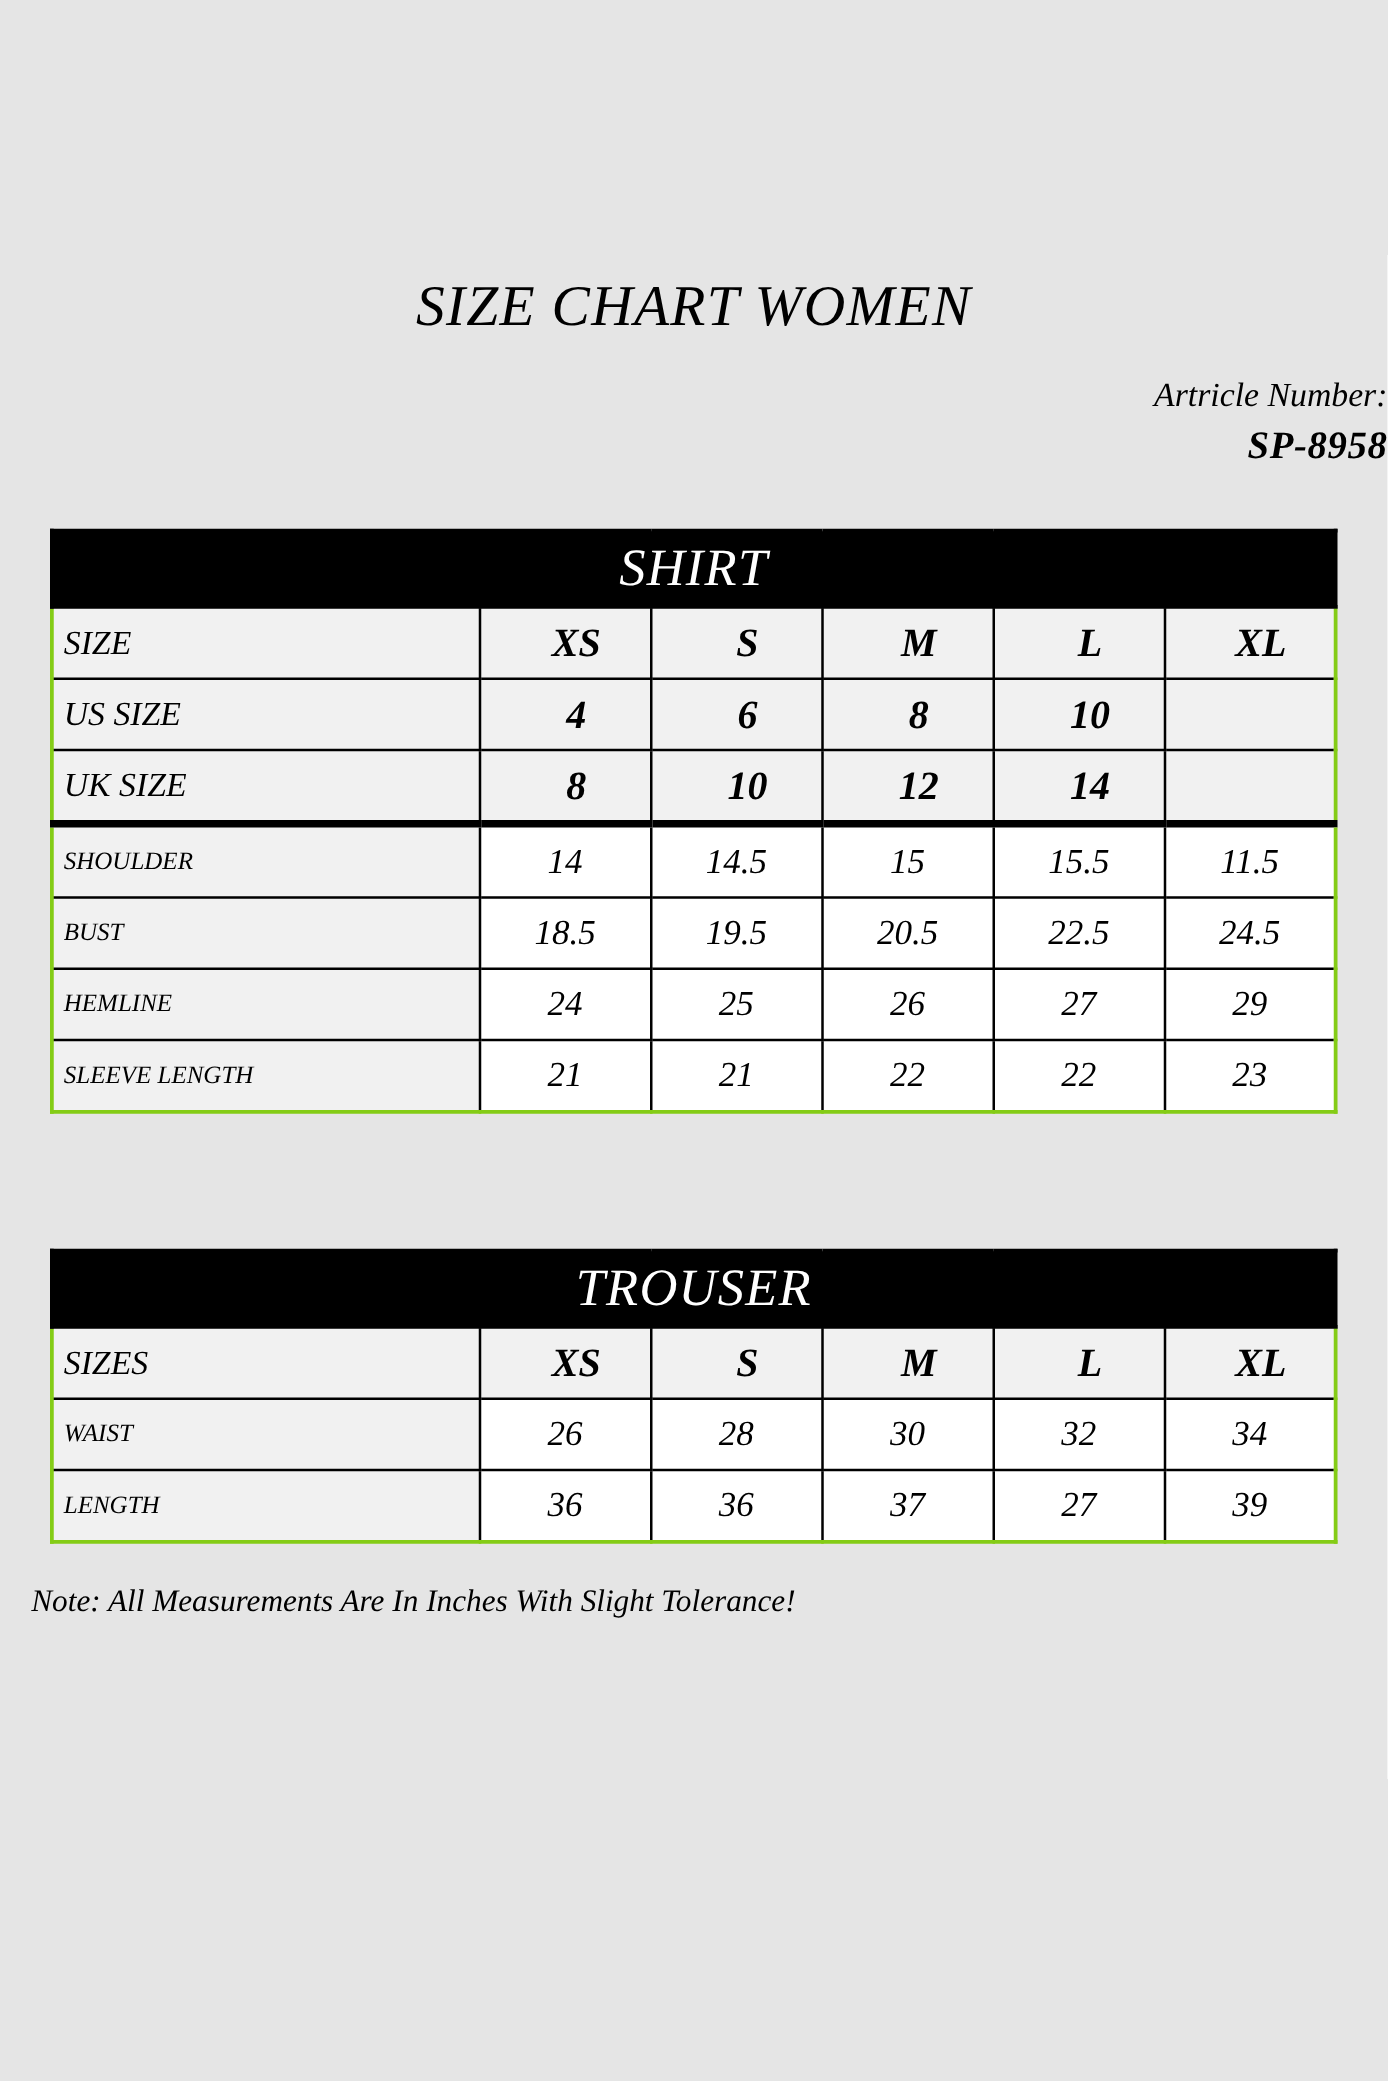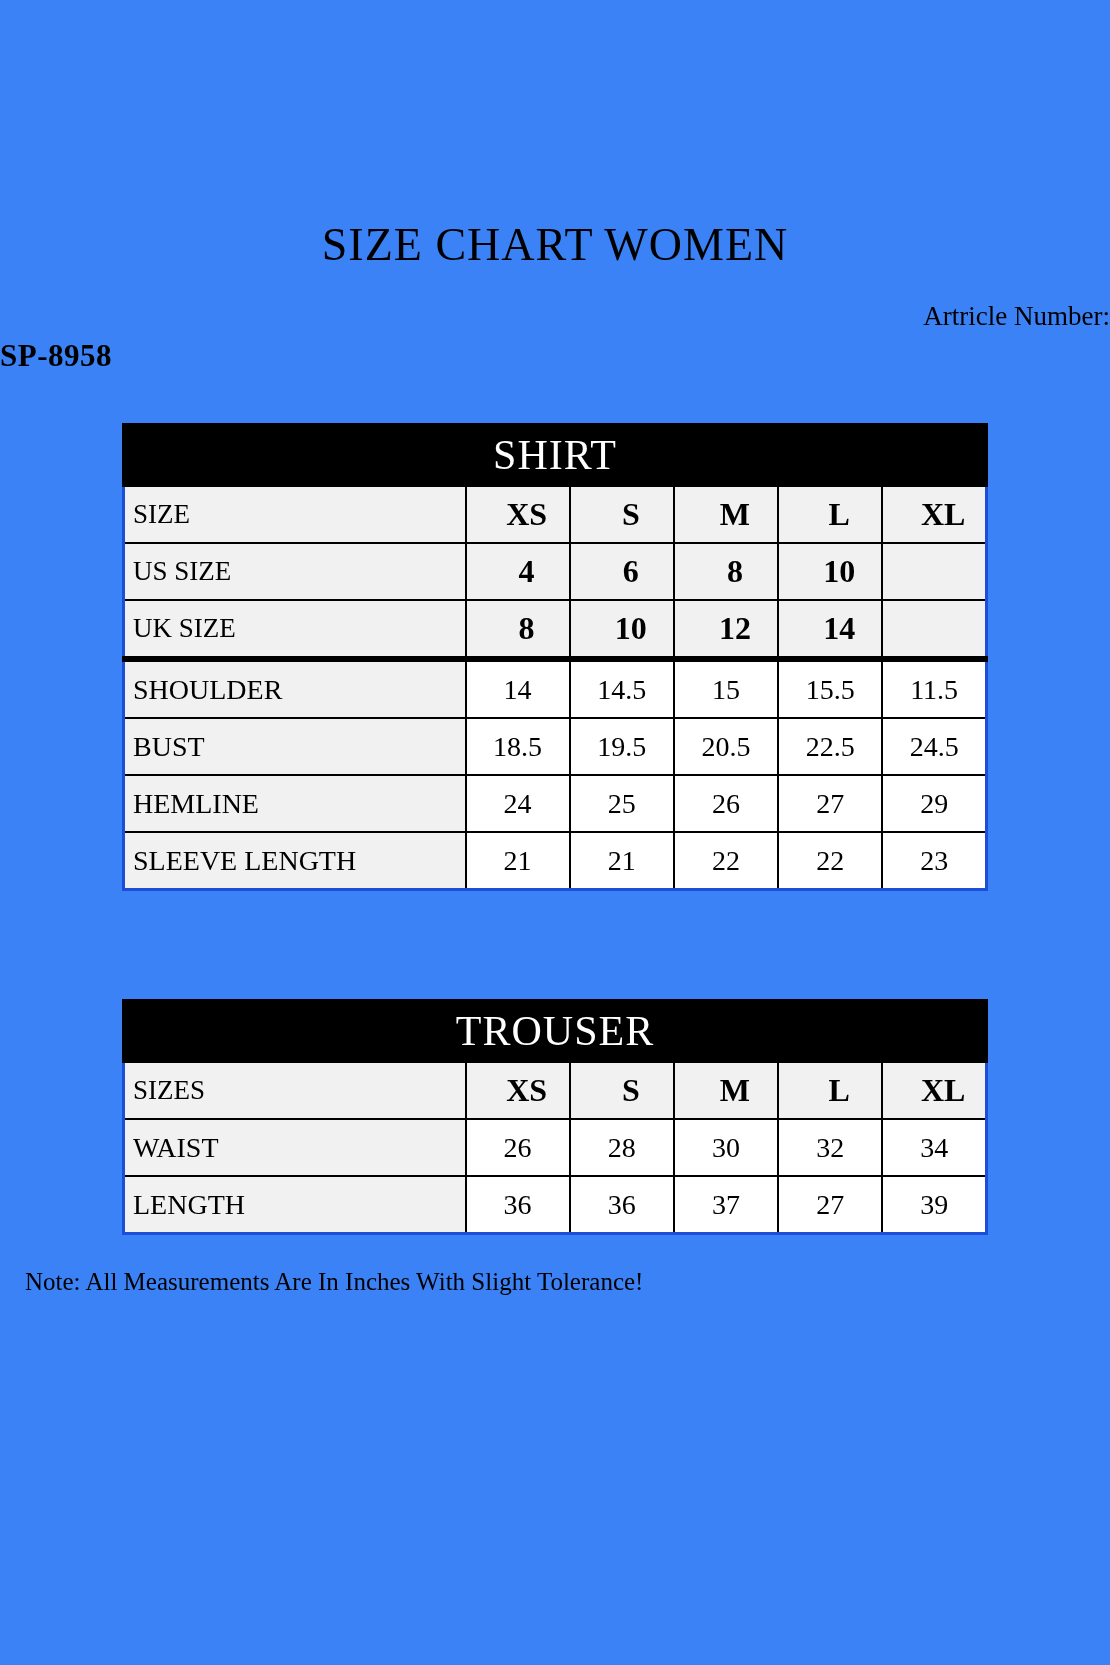--- a/index.html
+++ b/index.html
@@ -1,45 +1,46 @@
 <!DOCTYPE html>
 <html><head>
 <meta charset="utf-8">
 <style>
   html,body{margin:0;padding:0;background:#ffffff;}
   .page{
-    width:1110px;height:1665px;background:#3b82f6;color:#000;
+    width:1110px;height:1665px;background:#e5e5e5;color:#000;
     font-family:"Liberation Serif", serif;
     overflow:hidden;
+    font-style:italic;
   }
   .title{
     margin:0;padding-top:218px;
     font-size:46px;font-weight:400;text-align:center;letter-spacing:1px;
   }
   .article-label{text-align:right;font-size:27px;margin-top:30px;}
-  .article-number{text-align:left;font-size:31px;font-weight:700;margin-top:6px;letter-spacing:.5px;}
+  .article-number{text-align:right;font-size:31px;font-weight:700;margin-top:6px;letter-spacing:.5px;}
   table.size-table{
     border-collapse:collapse;table-layout:fixed;
-    width:866px;margin:0 auto;border:3px solid #1d4ed8;
+    width:1030px;margin:0 auto;border:3px solid #84cc16;
   }
   table.shirt{margin-top:49px;}
   table.trouser{margin-top:108px;}
   col.c-label{width:342px;}
   td{
     border:2px solid #000;height:55px;padding:0;
     font-size:28px;text-align:center;vertical-align:middle;background:#ffffff;
   }
   td.band{
     background:#000000;color:#ffffff;border:3px solid #000;
     font-size:42px;height:58px;font-weight:400;letter-spacing:1px;
   }
   tr.shaded td{background:#f1f1f1;}
   td.label{
     text-align:left;padding-left:8px;background:#f1f1f1;
-    font-size:28px;font-weight:400;
+    font-size:20px;font-weight:400;
   }
   td.label.big{font-size:27px;}
   .bold{font-weight:700;}
   td.val.bold{font-size:32px;padding-left:18px;}
   tr.thick td{border-bottom:6px solid #000;}
   .note{font-size:25px;margin-top:33px;padding-left:25px;}
 </style>
 </head>
 <body>
 

